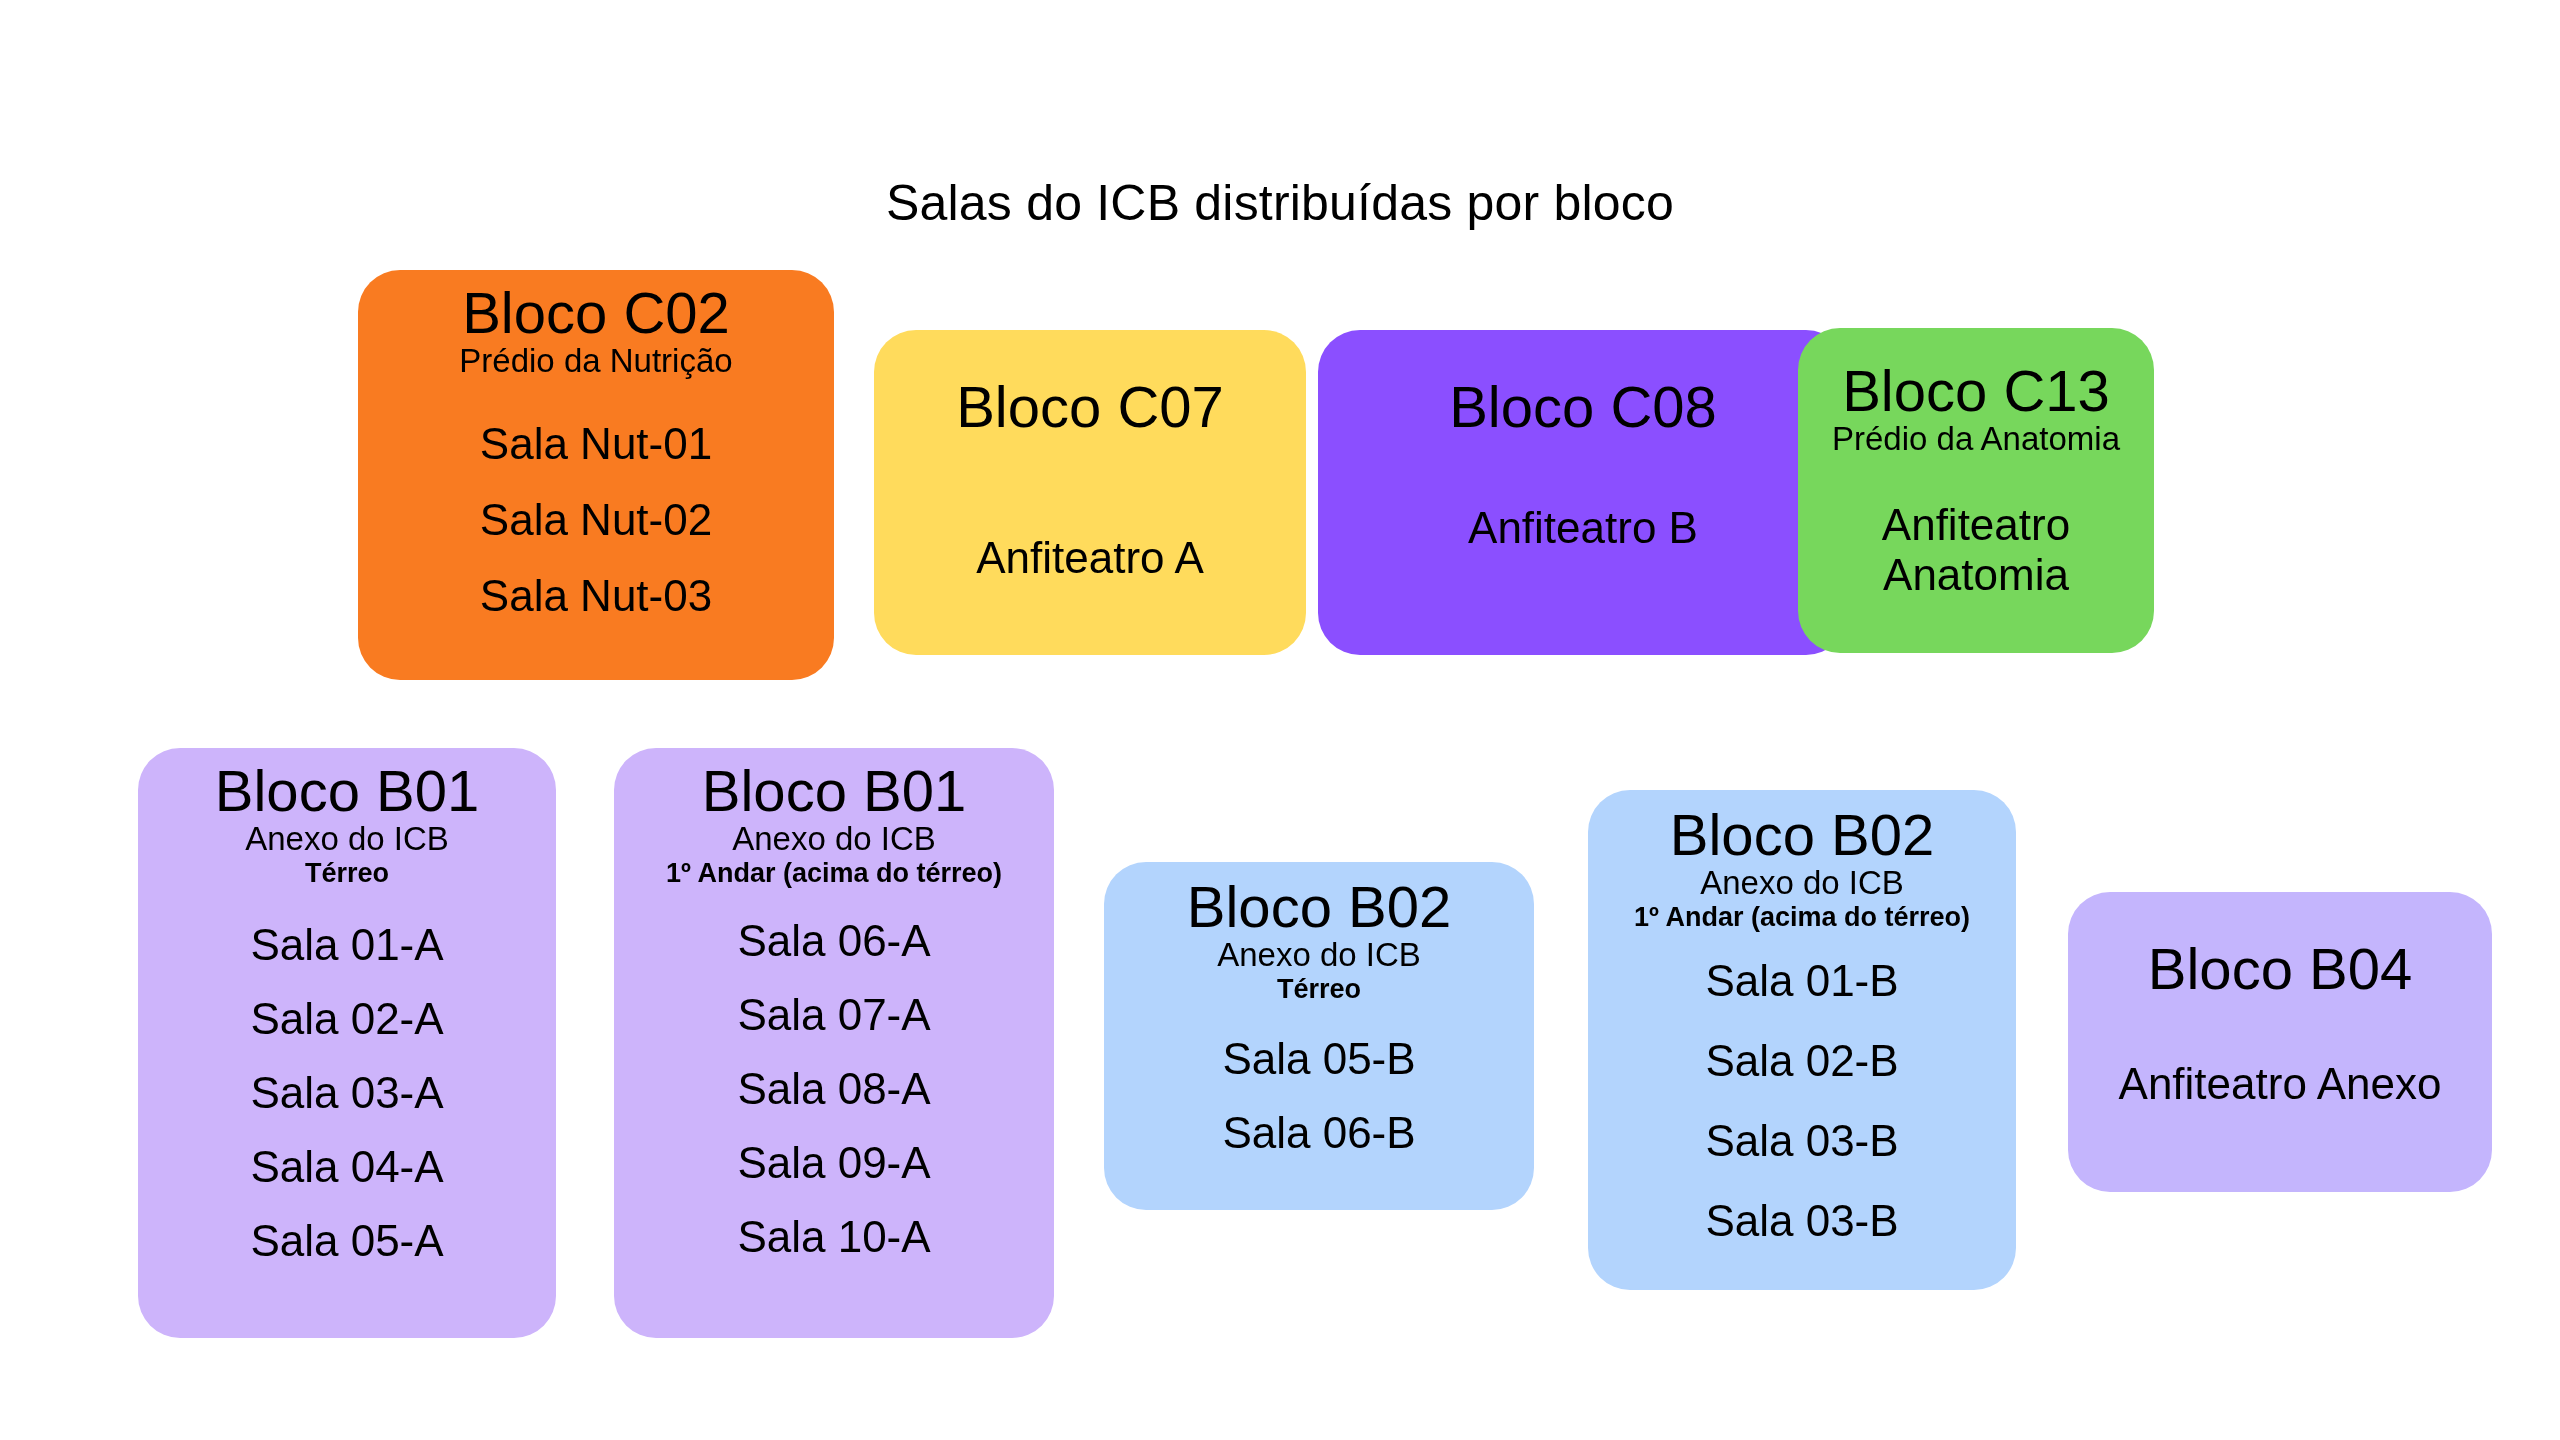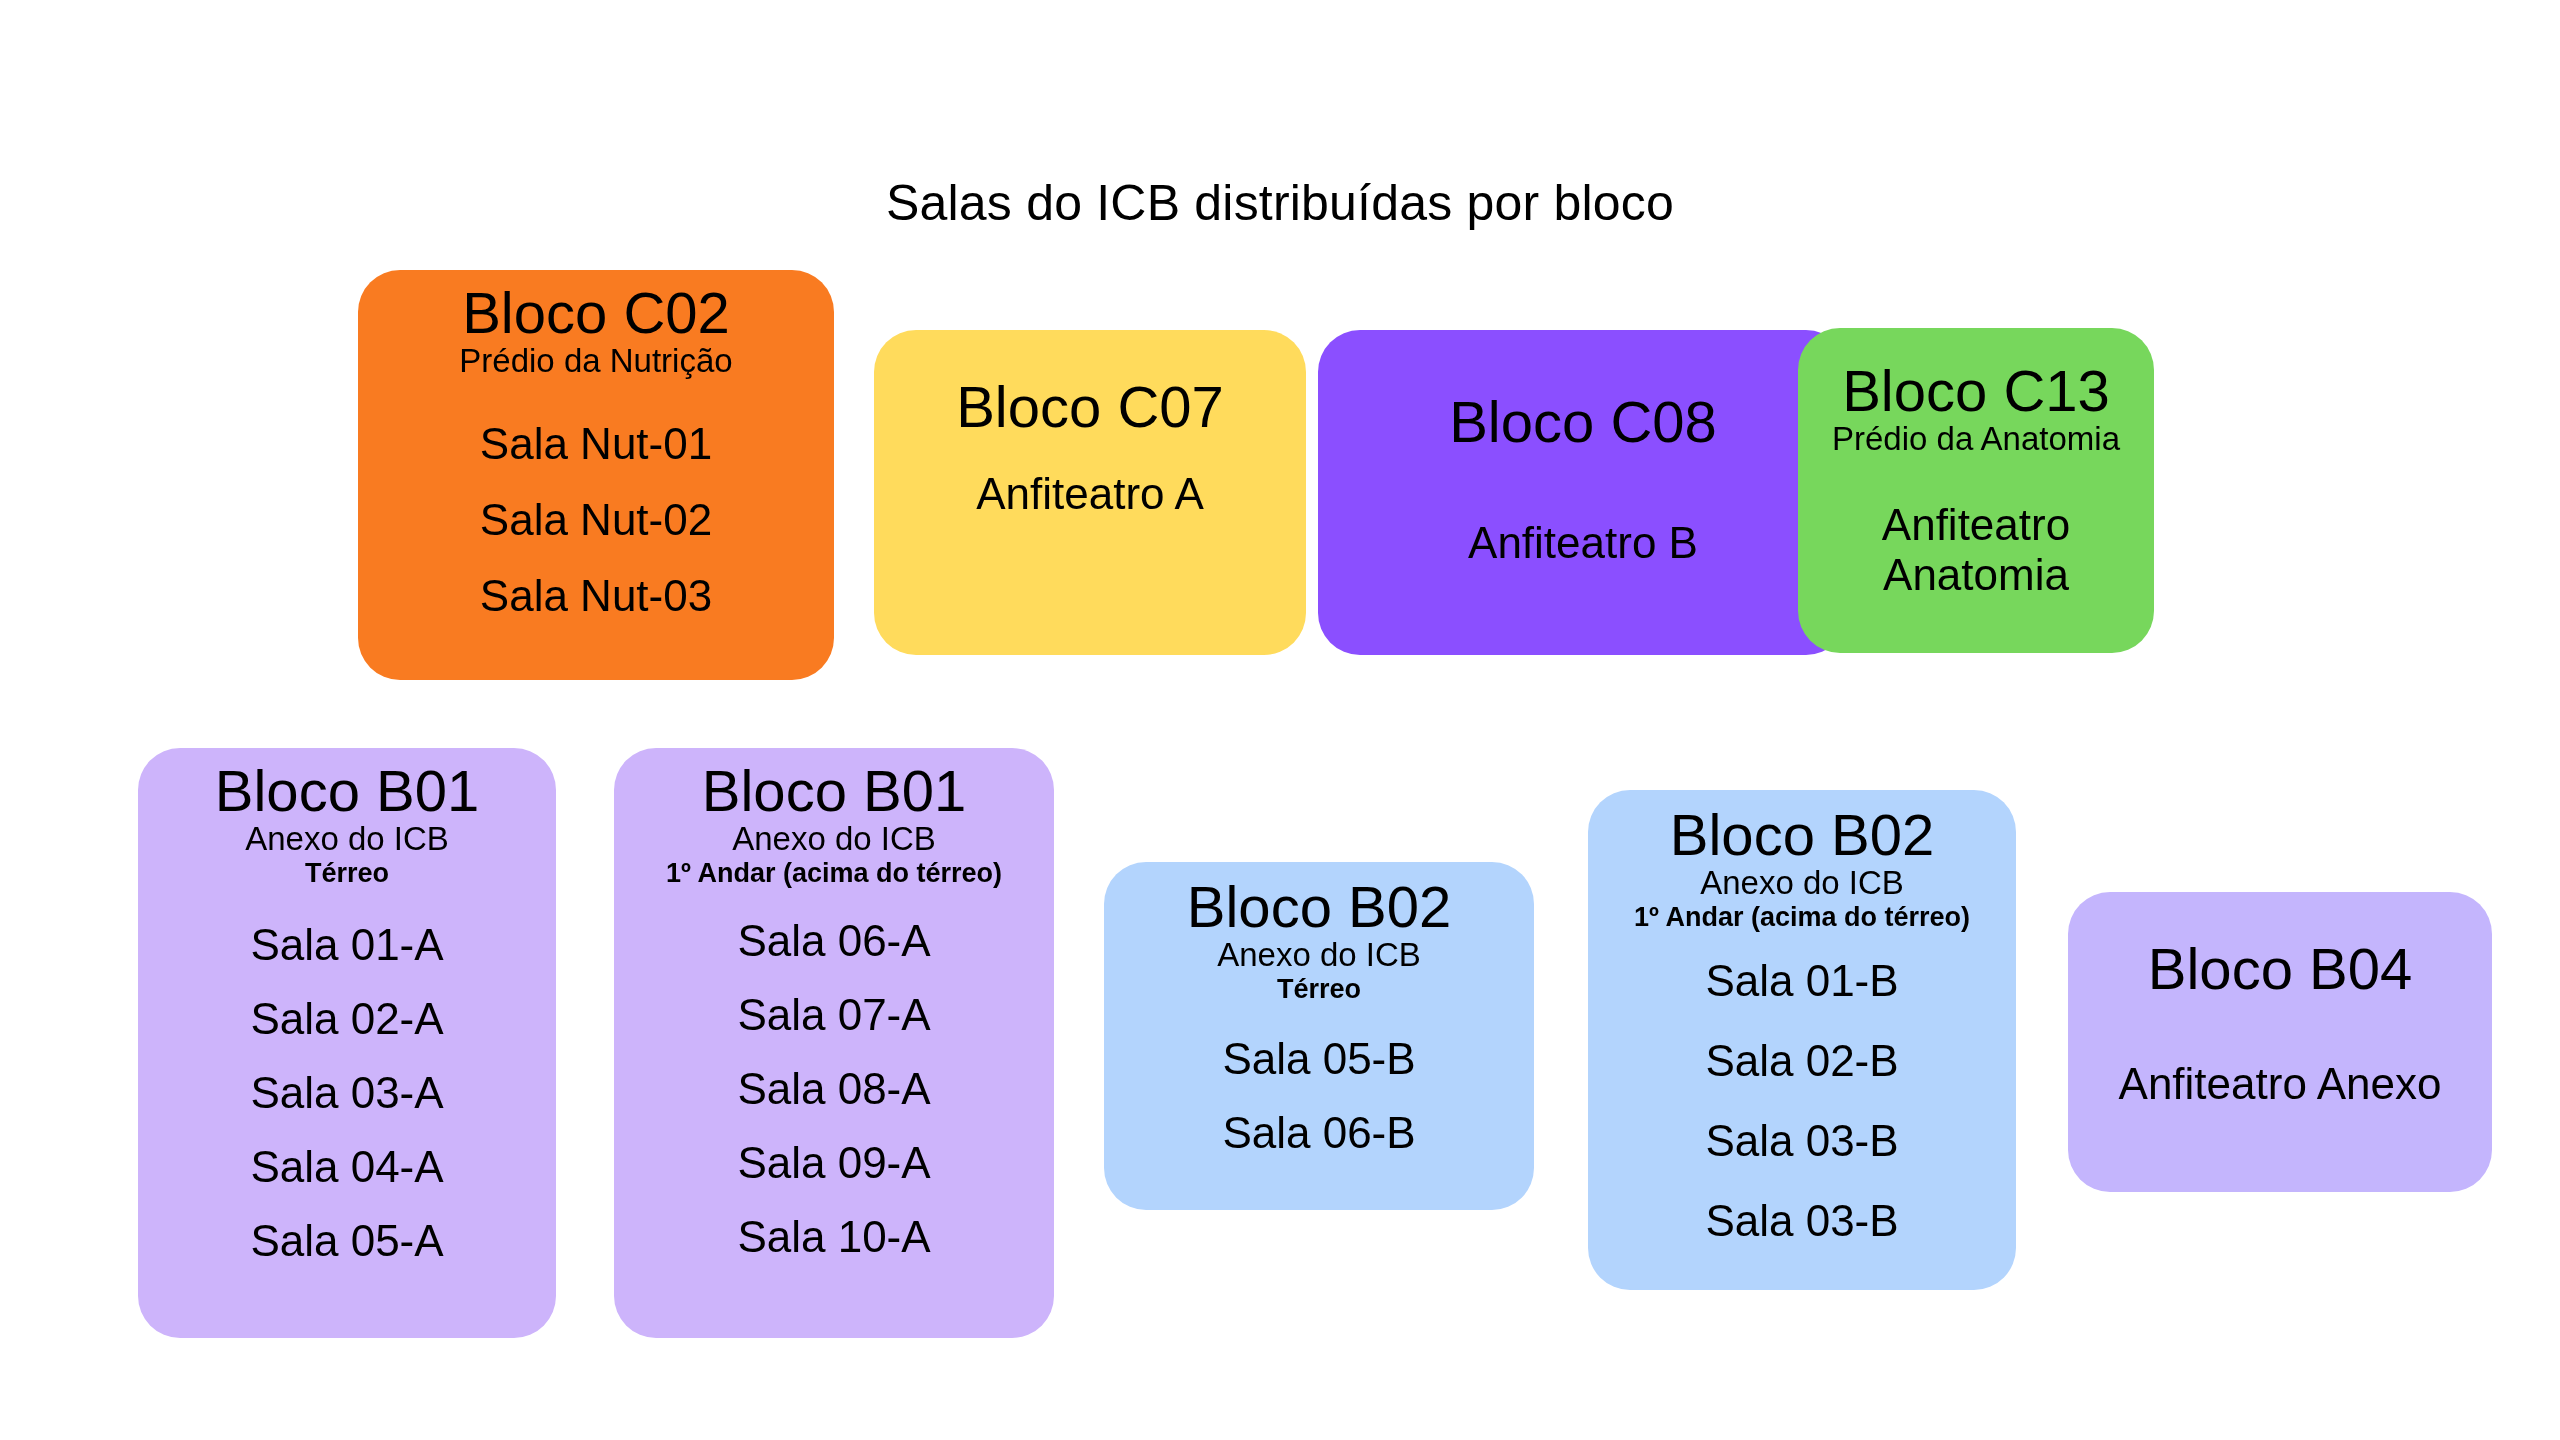--- a/index.html
+++ b/index.html
@@ -72,23 +72,23 @@
     line-height: 1.12;
     font-weight: 400;
     text-align: center;
   }
 
   
   #card-c02 { left: 358px;  top: 270px;  width: 476px;  height: 410px;  padding-top: 12px; }
   #card-c02 .room-list { margin-top: 42px; gap: 32px; }
 
   #card-c07 { left: 874px;  top: 330px;  width: 432px;  height: 325px;  padding-top: 46px; }
-  #card-c07 .caption { margin-top: 32px; }
+  #card-c07 .caption { margin-top: 96px; }
 
-  #card-c08 { left: 1318px; top: 330px;  width: 530px;  height: 325px;  padding-top: 61px; }
+  #card-c08 { left: 1318px; top: 330px;  width: 530px;  height: 325px;  padding-top: 46px; }
   #card-c08 .caption { margin-top: 66px; }
 
   #card-c13 { left: 1798px; top: 328px;  width: 356px;  height: 325px;  padding-top: 32px; }
   #card-c13 .caption { margin-top: 42px; }
 
   
   #card-b01-terreo { left: 138px;  top: 748px;  width: 418px;  height: 590px;  padding-top: 12px; }
   #card-b01-terreo .room-list { margin-top: 34px; gap: 30px; }
 
   #card-b01-andar  { left: 614px;  top: 748px;  width: 440px;  height: 590px;  padding-top: 12px; }

